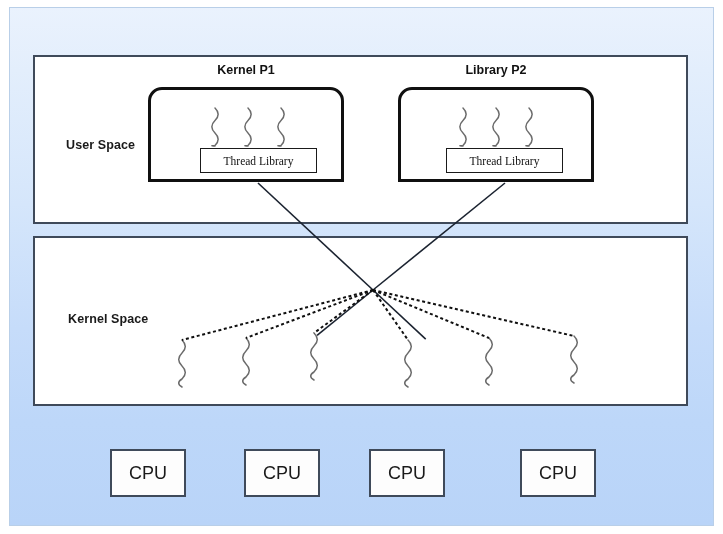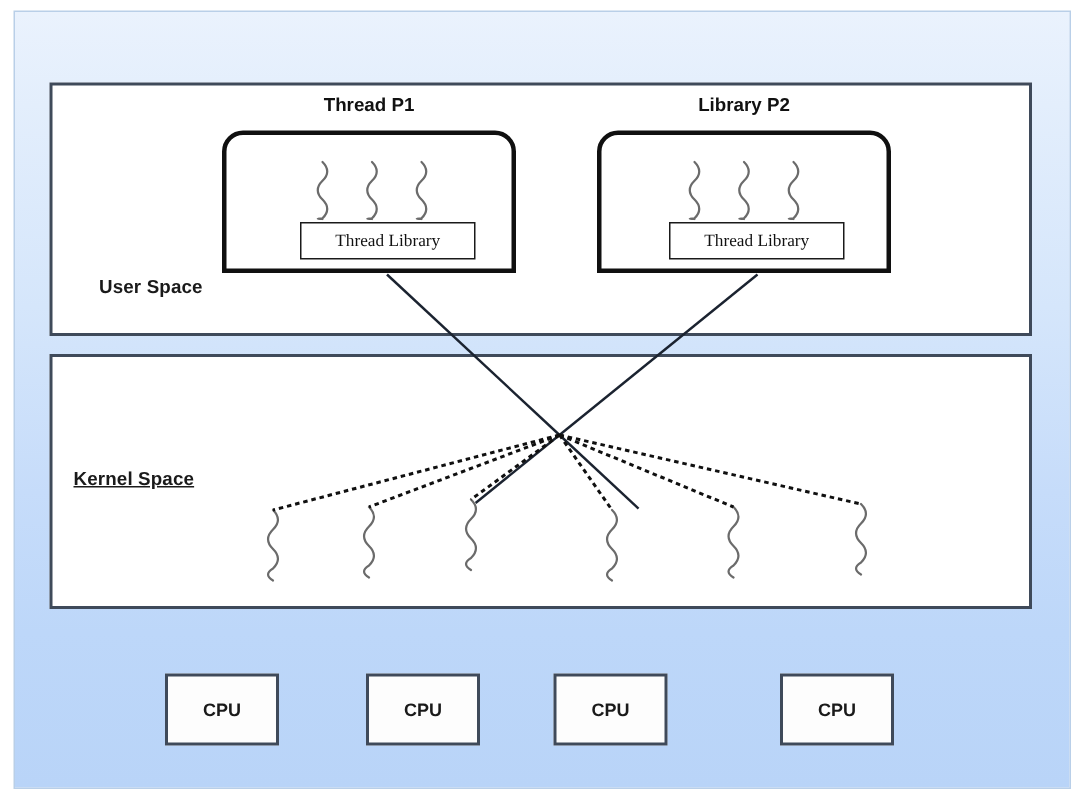--- a/index.html
+++ b/index.html
@@ -55,22 +55,22 @@
     height: 170px;
   }
   .region-label {
     position: absolute;
     font-size: 12.5px;
     color: #1a1a1a;
     font-weight: 600;
     white-space: nowrap;
     letter-spacing: 0.1px;
   }
-  #user-space-label { left: 66px; top: 138px; margin-top: 46px; }
-  #kernel-space-label { left: 49px; top: 312px; text-decoration: underline; }
+  #user-space-label { left: 66px; top: 138px; }
+  #kernel-space-label { left: 68px; top: 312px; }
 
   
   .process-box {
     position: absolute;
     box-sizing: border-box;
     background: transparent;
     border: 3px solid #101010;
     border-radius: 14px 14px 0 0;
     top: 87px;
     height: 95px;
@@ -132,39 +132,39 @@
     border: 2.2px solid #3f4a5a;
     display: flex;
     align-items: center;
     justify-content: center;
   }
   #cpu-box-0 { left: 110px; }
   #cpu-box-1 { left: 244px; }
   #cpu-box-2 { left: 369px; }
   #cpu-box-3 { left: 520px; }
   .cpu-label {
-    font-size: 12px;
-    font-weight: 700;
+    font-size: 18px;
+    font-weight: 400;
     color: #1a1a1a;
   }
 </style>
 </head>
 <body>
 
 <div id="canvas">
 
   <div id="outer-panel"></div>
 
   <div class="region-box" id="user-space-box"></div>
   <div class="region-label" id="user-space-label">User Space</div>
 
   <div class="region-box" id="kernel-space-box"></div>
   <div class="region-label" id="kernel-space-label">Kernel Space</div>
 
-  <div class="process-title" id="process-p1-title">Thread P1</div>
+  <div class="process-title" id="process-p1-title">Kernel P1</div>
   <div class="process-box" id="process-p1-box"></div>
   <div class="thread-library-box" id="thread-library-p1">
     <span class="thread-library-label">Thread Library</span>
   </div>
 
   <div class="process-title" id="process-p2-title">Library P2</div>
   <div class="process-box" id="process-p2-box"></div>
   <div class="thread-library-box" id="thread-library-p2">
     <span class="thread-library-label">Thread Library</span>
   </div>

